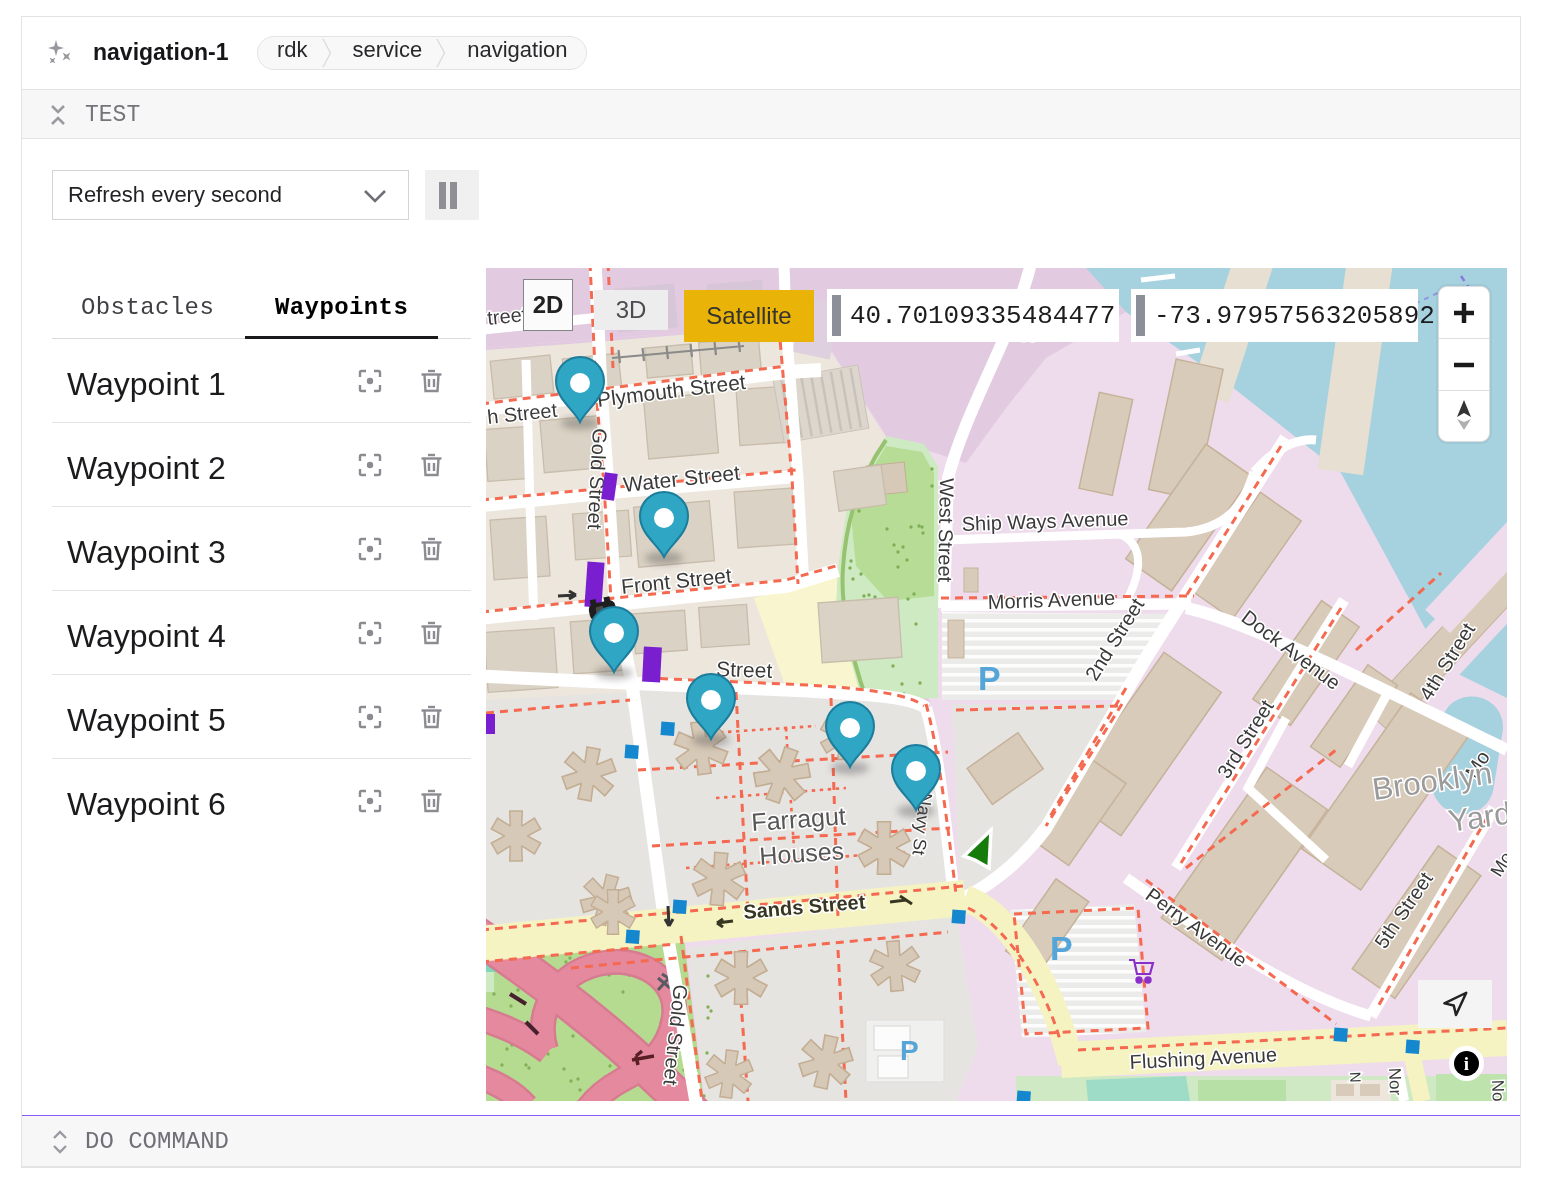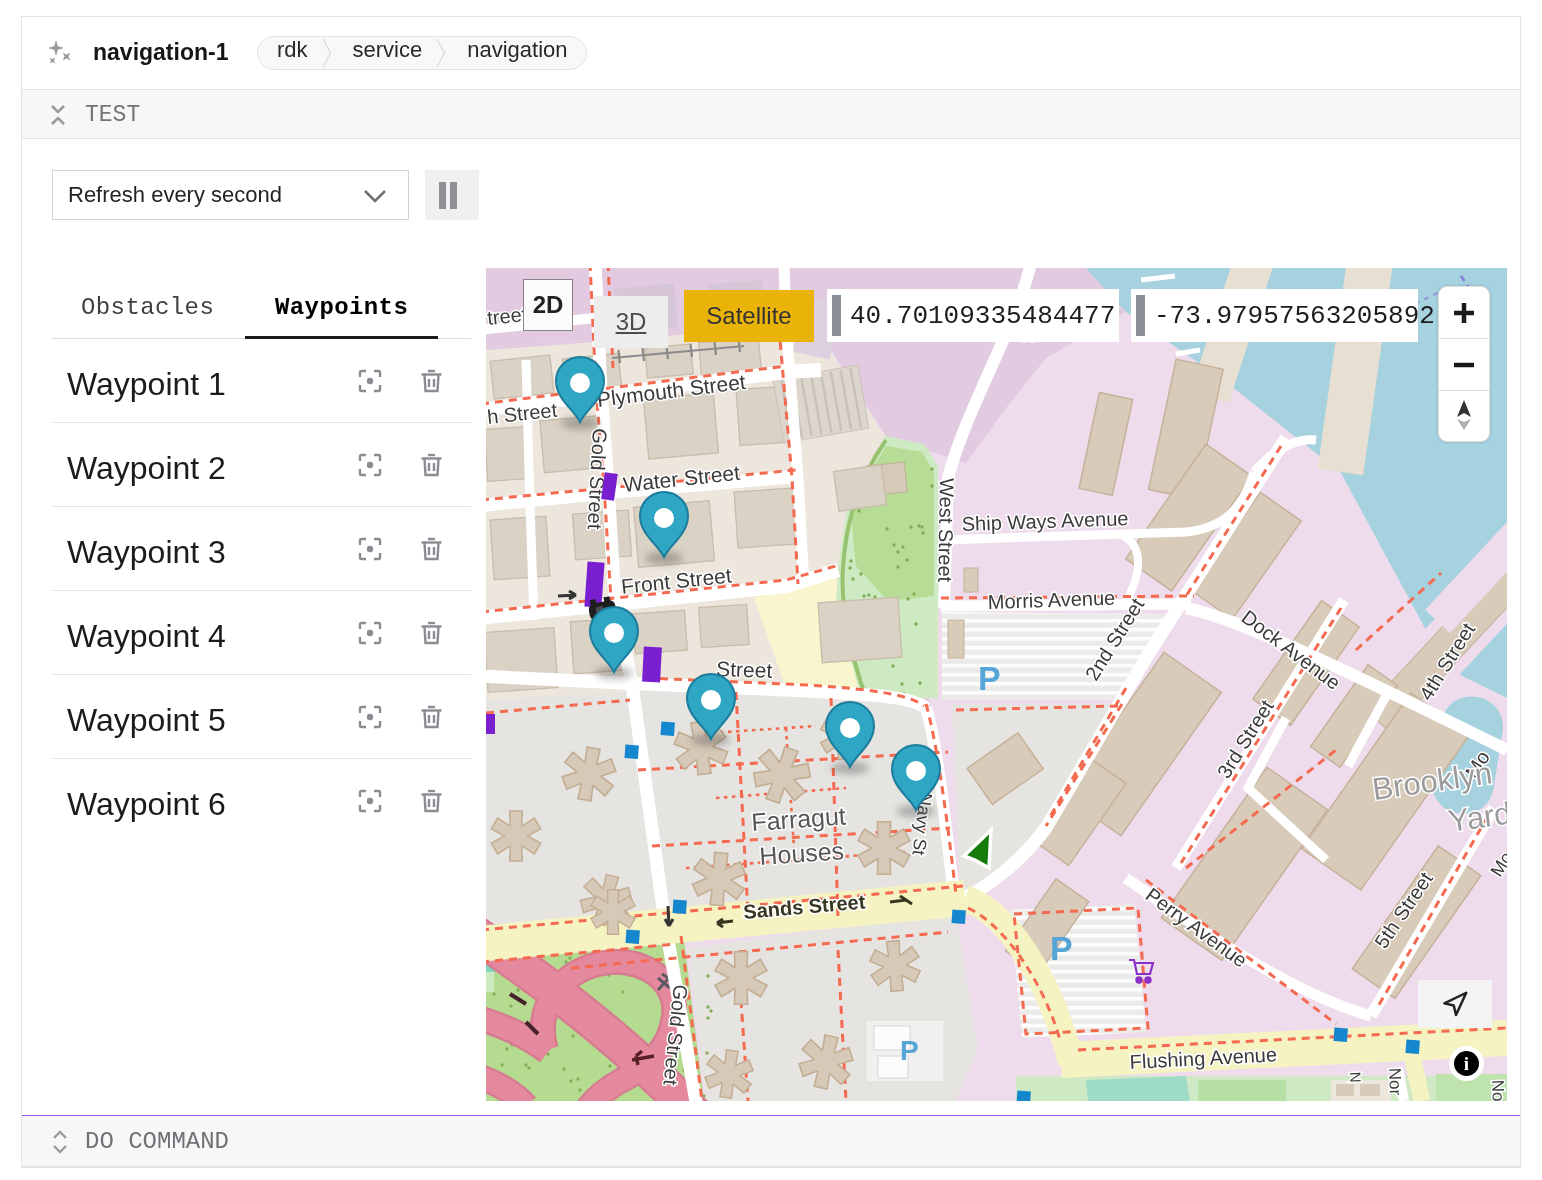--- a/index.html
+++ b/index.html
@@ -31,21 +31,21 @@
   .row.last{border-bottom:none;}
   #docmd{position:absolute;left:0;top:1098px;width:100%;height:52px;background:#f7f7f8;
     border-top:1px solid #8b5cf6;border-bottom:1px solid #e4e4e7;box-sizing:border-box;}
   #docmd .lbl{position:absolute;left:63px;top:12px;font-size:24px;color:#6f6f75;letter-spacing:0;}
   
   #map{position:absolute;left:464px;top:251px;width:1021px;height:833px;overflow:hidden;background:#e9d5e8;}
   .mbtn{position:absolute;box-sizing:border-box;display:flex;align-items:center;justify-content:center;
     font-size:24px;}
   #b2d{left:37px;top:11px;width:50px;height:52px;background:#fbfbfb;border:1.5px solid #858585;
     font-weight:bold;color:#222;z-index:5;text-align:right;}
-  #b3d{left:108px;top:28px;width:74px;height:52px;background:#ededee;color:#4c4c50;text-decoration:underline;}
+  #b3d{left:108px;top:22px;width:74px;height:40px;background:#ededee;color:#4c4c50;}
   #bsat{left:198px;top:22px;width:130px;height:52px;background:#eab308;color:#333;}
   .coord{position:absolute;top:21px;height:53px;background:#fff;}
   .coord .bar{position:absolute;left:5px;top:6px;width:9px;height:41px;background:#8a8f98;}
   .coord .v{position:absolute;left:23px;top:12px;font-size:26px;color:#1c1c1e;font-family:Liberation Mono, monospace;}
   #zoomctl{position:absolute;left:952px;top:18px;width:52px;height:156px;background:#fff;
     border:1px solid #dcdcdc;border-radius:9px;box-shadow:0 0 0 2px rgba(0,0,0,0.04);box-sizing:border-box;}
   #zoomctl .d{position:absolute;left:0;width:100%;height:1px;background:#ddd;}
   #locate{position:absolute;left:932px;top:712px;width:74px;height:48px;background:#f4f4f4;
     display:flex;align-items:center;justify-content:center;}
   #infob{position:absolute;left:963px;top:778px;width:35px;height:35px;border-radius:50%;background:#fff;}

